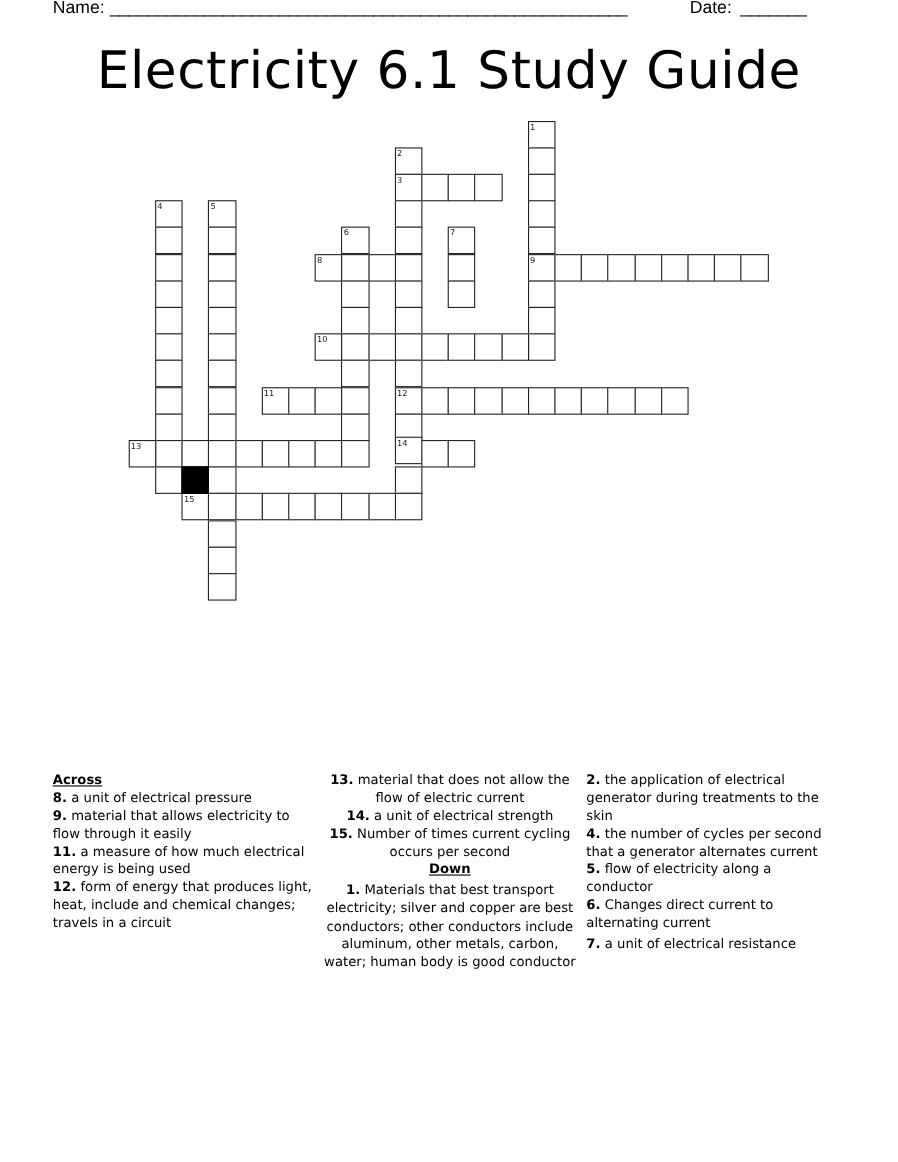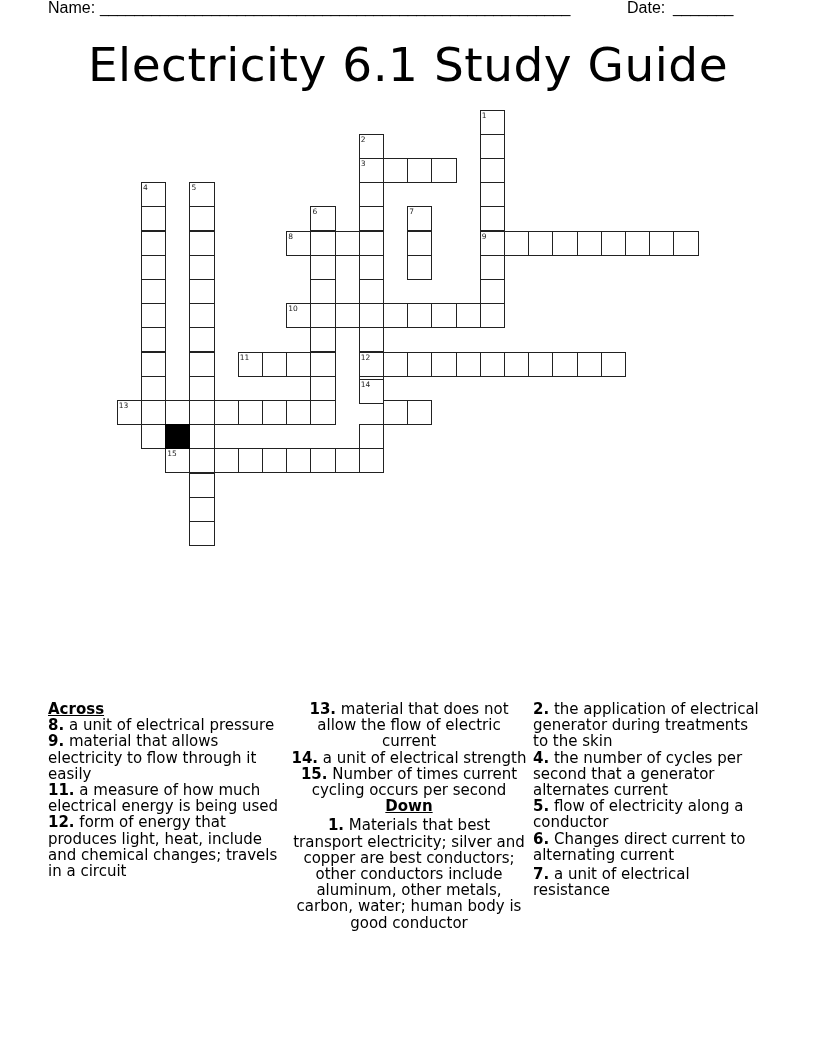--- a/index.html
+++ b/index.html
@@ -24,21 +24,21 @@
     position: absolute; box-sizing: border-box; width: 25.2px; height: 25.2px;
     border: 1.4px solid #222; background: #fff;
   }
   .cell.black { background: #000; border-color: #000; }
   .cell .num {
     position: absolute; left: 1px; top: 0px; font-family: "DejaVu Sans", sans-serif;
     font-size: 7.5px; line-height: 9px; color: #222;
   }
   .clues {
     position: absolute; top: 701px; font-family: "DejaVu Sans", sans-serif;
-    font-size: 15px; line-height: 16.2px; color: #000;
+    font-size: 12px; line-height: 16.2px; color: #000;
   }
   .clues .heading { font-weight: bold; text-decoration: underline; }
   .clues .clue b { font-weight: bold; }
   .clues .clue { margin: 0; }
   .col1 { left: 48px; width: 236px; }
   .col2 { left: 291px; width: 236px; text-align: center; }
   .col3 { left: 533px; width: 230px; }
 </style>
 </head>
 <body>
@@ -76,21 +76,21 @@
     <div class="cell" style="left: 358.8px; top: 206.3px;"></div>
     <div class="cell" style="left: 358.8px; top: 230.5px;"></div>
     <div class="cell" style="left: 358.8px; top: 254.7px;"></div>
     <div class="cell" style="left: 358.8px; top: 278.9px;"></div>
     <div class="cell" style="left: 358.8px; top: 303.1px;"></div>
     <div class="cell" style="left: 358.8px; top: 327.3px;"></div>
     <div class="cell" style="left: 358.8px; top: 351.5px;">
       <span class="num">12</span>
     </div>
     <div class="cell" style="left: 358.8px; top: 375.7px;"></div>
-    <div class="cell" style="left: 358.8px; top: 379px;">
+    <div class="cell" style="left: 358.8px; top: 397px;">
       <span class="num">14</span>
     </div>
     <div class="cell" style="left: 358.8px; top: 424.1px;"></div>
     <div class="cell" style="left: 358.8px; top: 448.3px;"></div>
     <div class="cell" style="left: 383px; top: 157.9px;"></div>
     <div class="cell" style="left: 407.2px; top: 157.9px;"></div>
     <div class="cell" style="left: 431.4px; top: 157.9px;"></div>
     <div class="cell" style="left: 141px; top: 182.1px;">
       <span class="num">4</span>
     </div>

